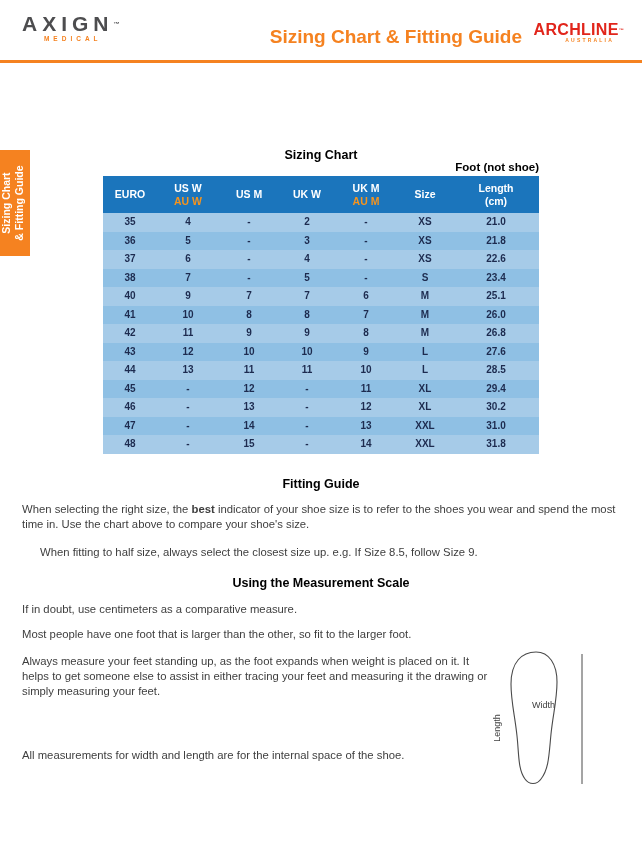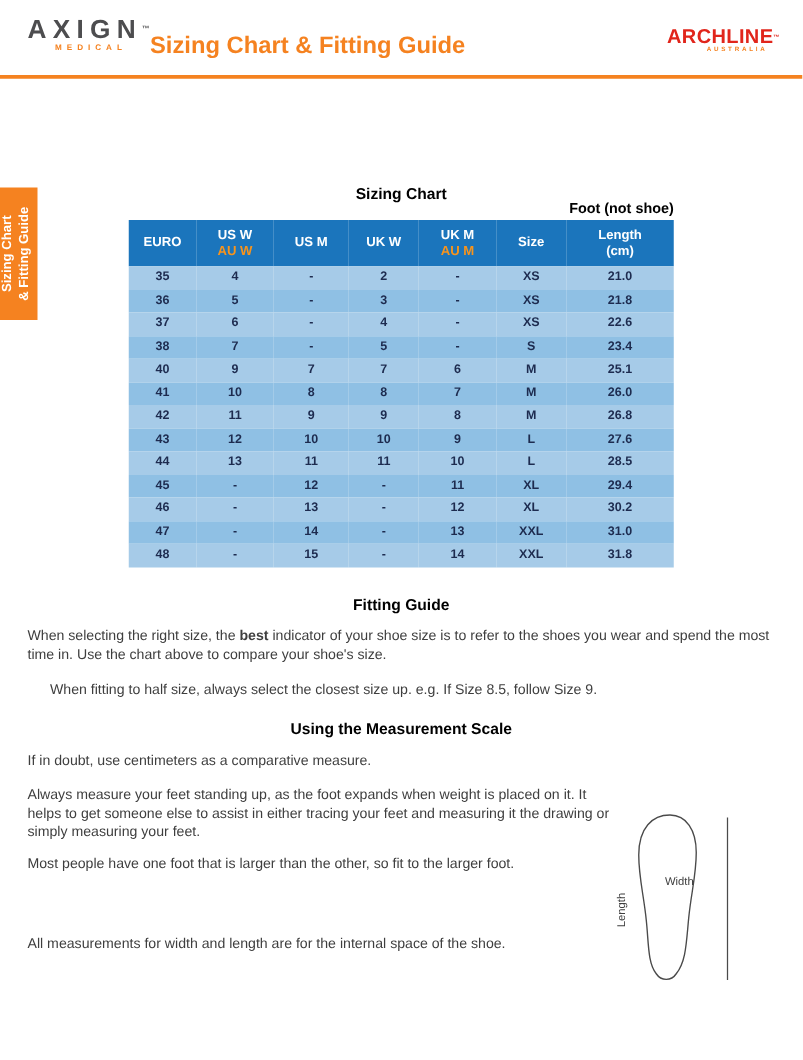--- a/index.html
+++ b/index.html
@@ -5,21 +5,21 @@
 <style>
   html,body{margin:0;padding:0;}
   body{width:642px;height:848px;background:#ffffff;font-family:"Liberation Sans",sans-serif;}
   .page{position:relative;width:642px;height:848px;background:#fff;overflow:hidden;}
 
   
   .axign{position:absolute;left:22px;top:13px;text-align:center;color:#4d4d4f;}
   .axign-name{font-size:21px;font-weight:bold;letter-spacing:5px;line-height:22px;}
   .axign-name .tm{font-size:6px;vertical-align:top;letter-spacing:0;}
   .axign-sub{font-size:6.5px;font-weight:bold;letter-spacing:4px;color:#f58220;padding-left:4px;}
-  .page-title{position:absolute;left:120px;right:120px;top:26px;text-align:left;font-size:19px;font-weight:bold;color:#f58220;margin:0;}
+  .page-title{position:absolute;left:120px;right:120px;top:26px;text-align:right;font-size:19px;font-weight:bold;color:#f58220;margin:0;}
   .archline{position:absolute;right:18px;top:22px;text-align:right;}
   .archline-name{font-size:16px;font-weight:bold;color:#e1251b;letter-spacing:0.3px;line-height:16px;}
   .archline-name .tm{font-size:5px;vertical-align:top;}
   .archline-sub{font-size:5px;font-weight:bold;color:#f58220;letter-spacing:2.2px;margin-top:-1px;margin-right:10px;}
   .rule{position:absolute;left:0;top:60px;width:642px;height:3px;background:#f58220;}
 
   
   .side-tab{position:absolute;left:0;top:150px;width:30px;height:106px;background:#f58220;}
   .side-tab-inner{position:absolute;left:-38px;top:38px;width:106px;height:30px;transform:rotate(-90deg);color:#fff;font-weight:bold;font-size:10.5px;line-height:13px;text-align:center;}
 
@@ -244,22 +244,22 @@
 
     <h3 class="section-heading fitting-heading">Fitting Guide</h3>
 
     <p class="para p1"><span>When selecting the right size, the </span><b>best</b><span> indicator of your shoe size is to refer to the shoes you wear and spend the most time in. Use the chart above to compare your shoe's size.</span></p>
 
     <p class="para p2">When fitting to half size, always select the closest size up. e.g. If Size 8.5, follow Size 9.</p>
 
     <h3 class="section-heading measure-heading">Using the Measurement Scale</h3>
 
     <p class="para p3">If in doubt, use centimeters as a comparative measure.</p>
+    <p class="para p5">Most people have one foot that is larger than the other, so fit to the larger foot.</p>
     <p class="para p4">Always measure your feet standing up, as the foot expands when weight is placed on it. It helps to get someone else to assist in either tracing your feet and measuring it the drawing or simply measuring your feet.</p>
-    <p class="para p5">Most people have one foot that is larger than the other, so fit to the larger foot.</p>
     <p class="para p6">All measurements for width and length are for the internal space of the shoe.</p>
 
     <div class="foot-diagram">
       <svg width="100" height="142" viewBox="0 0 100 142">
         <path d="M44,4 C57,4 65,16 65,34 C65,52 61,66 59,86 C57,106 57,121 49,131 C45,137 37,137 33,131 C26,122 27,106 25,88 C23,68 19,54 19,36 C19,14 30,4 44,4 Z" fill="none" stroke="#4a4a4a" stroke-width="1.1"></path>
         <line x1="90" y1="6" x2="90" y2="136" stroke="#4a4a4a" stroke-width="1"></line>
         <text x="40" y="60" font-size="9" fill="#3e3e3e">Width</text>
         <text x="8" y="80" font-size="9" fill="#3e3e3e" transform="rotate(-90 8 80)" text-anchor="middle">Length</text>
       </svg>
     </div>

